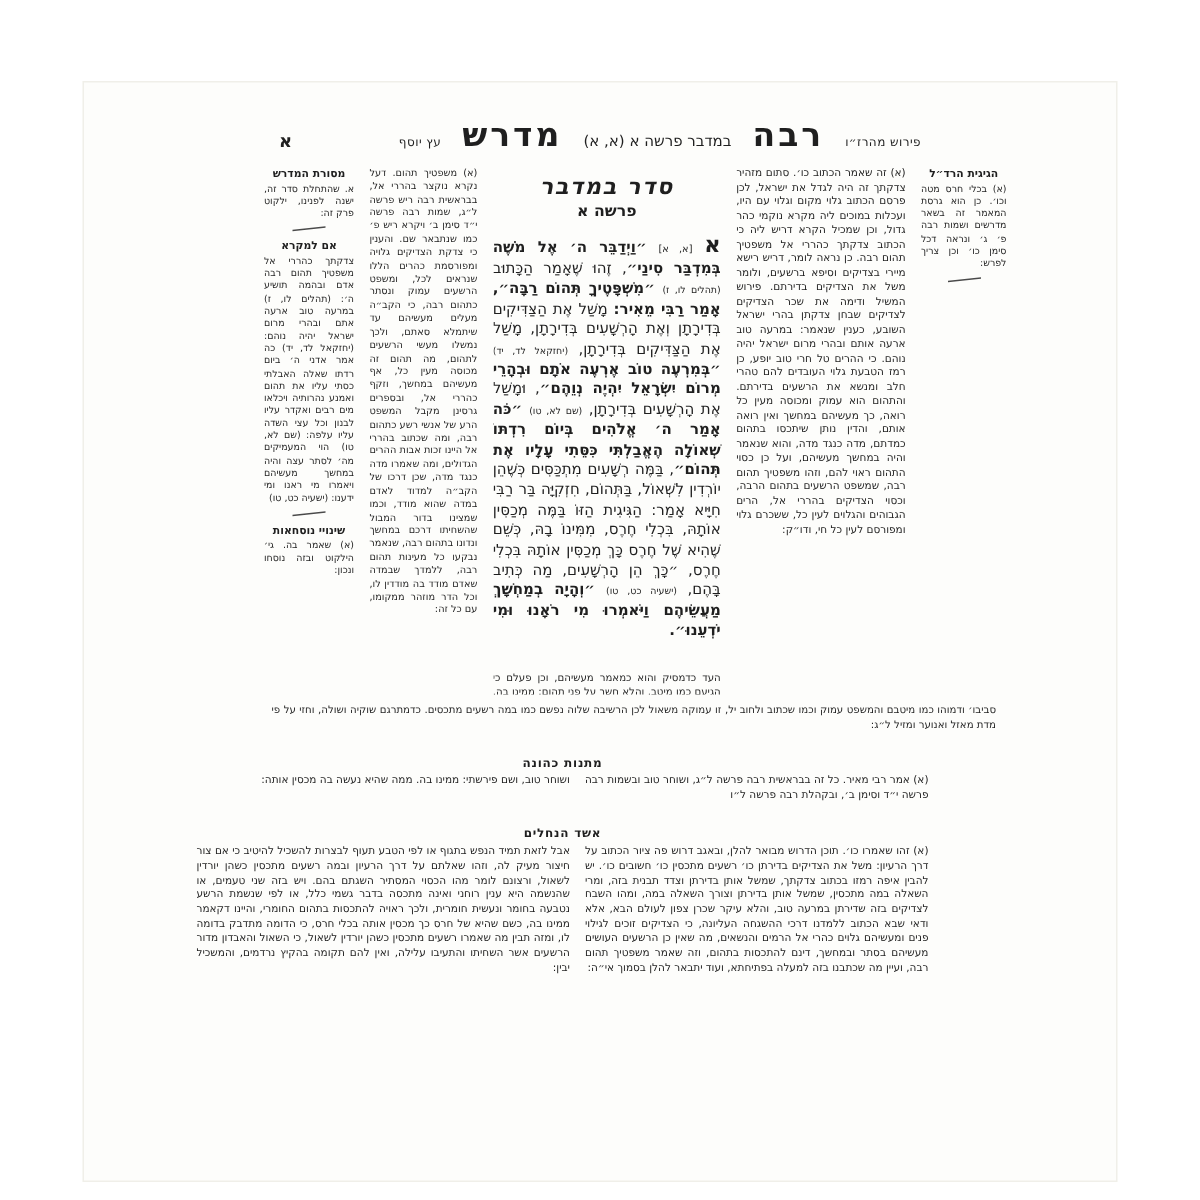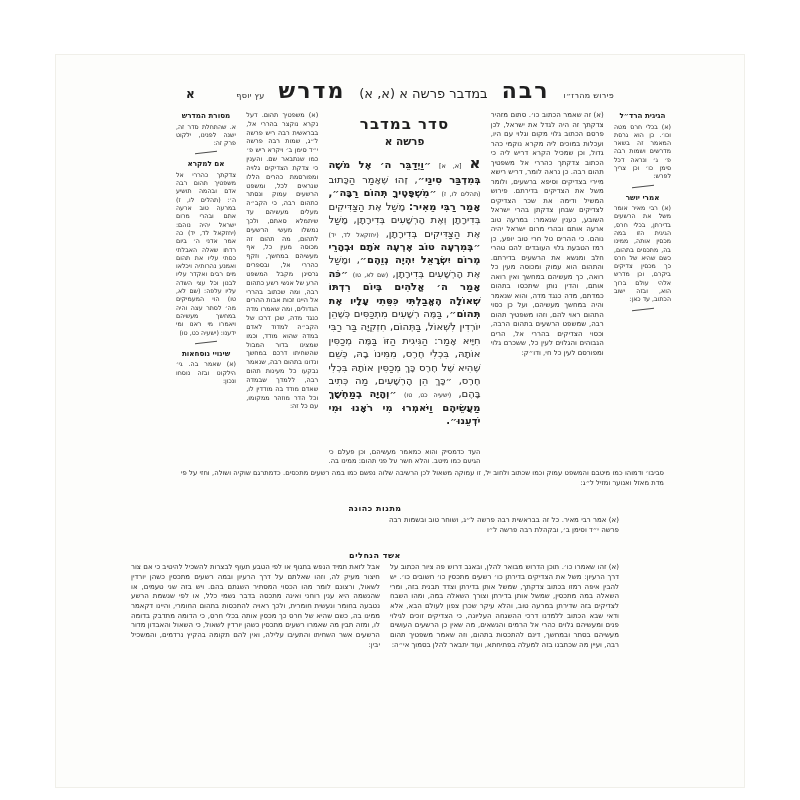--- a/index.html
+++ b/index.html
@@ -18,38 +18,38 @@
     box-sizing:border-box;
   }
   
   .hdr{position:relative;height:30px;margin:20px 60px 6px 60px;}
   .hdr-row{
     position:absolute;right:70px;bottom:2px;
     display:flex;direction:rtl;align-items:baseline;gap:14px;white-space:nowrap;
   }
   .hdr-side{font-size:8px;letter-spacing:.3px;}
   .hdr-big{font-size:22px;font-weight:bold;letter-spacing:2px;}
-  .hdr-mid{font-size:13px;}
+  .hdr-mid{font-size:10px;}
   .folio{position:absolute;left:70px;bottom:4px;font-size:12px;font-weight:bold;}
   
   .cols{
     display:flex;direction:rtl;align-items:flex-start;
     margin:0;padding:0 73px 0 120px;height:352px;overflow:hidden;
     justify-content:space-between;
   }
   .col{overflow:hidden;height:100%;box-sizing:border-box;}
   .marg{width:60px;font-size:6.3px;line-height:1.32;text-align:justify;}
   .marg-r{width:57px;}
   .marg h4{margin:0 0 2px 0;font-size:7.2px;font-weight:bold;text-align:center;}
   .marg .sect{margin-bottom:4px;}
   .commentary{font-size:7px;line-height:1.36;text-align:justify;}
   .col-maharzav{width:113px;}
   .col-etz{width:72px;font-size:6.5px;}
   .col-main{width:152px;}
-  .main-title{margin:4px 0 2px 0;text-align:center;font-size:15px;font-weight:bold;letter-spacing:1px;}
+  .main-title{margin:4px 0 2px 0;text-align:center;font-size:15px;font-weight:bold;letter-spacing:1px;font-style:italic;}
   .main-parashah{margin:0 0 6px 0;text-align:center;font-size:10.5px;font-weight:bold;}
   .main-body{font-size:10px;line-height:1.34;text-align:justify;}
   .main-body .b{font-weight:bold;}
   .main-body .cite{font-size:6.3px;}
   .initial{font-size:15px;font-weight:bold;}
   .verse-ref{font-size:6.5px;}
   .main-tail{margin-top:20px;font-size:6.8px;line-height:1.35;text-align:justify;}
   .main-tail-center{font-size:6.8px;text-align:center;margin-top:1px;}
   .divider{width:22px;height:0;border-top:1px solid #4a4a4a;margin:5px auto 6px auto;transform:skewY(-6deg);}
   
@@ -81,25 +81,20 @@
     </div>
     <span class="folio">א</span>
   </div>
 
   <div class="cols">
 
     <aside class="col marg marg-r">
       <div class="sect">
         <h4>הגיגית הרד״ל</h4>
         <div>(א) בכלי חרס מטה וכו׳. כן הוא גרסת המאמר זה בשאר מדרשים ושמות רבה פ׳ ג׳ ונראה דכל סימן כו׳ וכן צריך לפרש:</div>
-        <div class="divider"></div>
-      </div>
-      <div class="sect">
-        <h4>אמרי יושר</h4>
-        <div>(א) רבי מאיר אומר משל את הרשעים בדירתן, בכלי חרס, הגיגית הזו במה מכסין אותה, ממינו בה, מתכסים בתהום, כשם שהיא של חרס כך מכסין צדיקים ביקרם, וכן מדרש אלהי עולם ברוך הוא, ובזה ישוב הכתוב, עד כאן:</div>
         <div class="divider"></div>
       </div>
     </aside>
 
     <section class="col commentary col-maharzav">
       <div>(א) זה שאמר הכתוב כו׳. סתום מזהיר צדקתך זה היה לגדל את ישראל, לכן פרסם הכתוב גלוי מקום וגלוי עם היו, ועכלות במוכים ליה מקרא נוקמי כהר גדול, וכן שמכיל הקרא דריש ליה כי הכתוב צדקתך כהררי אל משפטיך תהום רבה. כן נראה לומר, דריש רישא מיירי בצדיקים וסיפא ברשעים, ולומר משל את הצדיקים בדירתם. פירוש המשיל ודימה את שכר הצדיקים לצדיקים שבחן צדקתן בהרי ישראל השובע, כענין שנאמר: במרעה טוב ארעה אותם ובהרי מרום ישראל יהיה נוהם. כי ההרים טל חרי טוב יופע, כן רמז הטבעת גלוי העובדים להם טהרי חלב ומנשא את הרשעים בדירתם. והתהום הוא עמוק ומכוסה מעין כל רואה, כך מעשיהם במחשך ואין רואה אותם, והדין נותן שיתכסו בתהום כמדתם, מדה כנגד מדה, והוא שנאמר והיה במחשך מעשיהם, ועל כן כסוי התהום ראוי להם, וזהו משפטיך תהום רבה, שמשפט הרשעים בתהום הרבה, וכסוי הצדיקים בהררי אל, הרים הגבוהים והגלוים לעין כל, ששכרם גלוי ומפורסם לעין כל חי, ודו״ק:</div>
     </section>
 
     <main class="col col-main">
       <h1 class="main-title">סדר במדבר</h1>
@@ -137,20 +132,21 @@
   </div>
 
   <div class="fw-note">סביבו׳ ודמוהו כמו מיטבם והמשפט עמוק וכמו שכתוב ולחוב יל, זו עמוקה משאול לכן הרשיבה שלוה נפשם כמו במה רשעים מתכסים. כדמתרגם שוקיה ושולה, וחזי על פי מדת מאזל ואנוער ומזיל ל״ג:</div>
 
   <div class="bottom">
 
     <section>
       <h3>מתנות כהונה</h3>
       <div class="two-col">
         <div class="bc bc-r">(א) אמר רבי מאיר. כל זה בבראשית רבה פרשה ל״ג, ושוחר טוב ובשמות רבה פרשה י״ד וסימן ב׳, ובקהלת רבה פרשה ל״ו</div>
+        <div class="bc bc-l">ושוחר טוב, ושם פירשתי: ממינו בה. ממה שהיא נעשה בה מכסין אותה:</div>
       </div>
     </section>
 
     <section class="eshed">
       <h3>אשד הנחלים</h3>
       <div class="two-col">
         <div class="bc bc-r">(א) זהו שאמרו כו׳. תוכן הדרוש מבואר להלן, ובאגב דרוש פה ציור הכתוב על דרך הרעיון: משל את הצדיקים בדירתן כו׳ רשעים מתכסין כו׳ חשובים כו׳. יש להבין איפה רמזו בכתוב צדקתך, שמשל אותן בדירתן וצדד תבנית בזה, ומרי השאלה במה מתכסין, שמשל אותן בדירתן וצורך השאלה במה, ומהו השבח לצדיקים בזה שדירתן במרעה טוב, והלא עיקר שכרן צפון לעולם הבא, אלא ודאי שבא הכתוב ללמדנו דרכי ההשגחה העליונה, כי הצדיקים זוכים לגילוי פנים ומעשיהם גלוים כהרי אל הרמים והנשאים, מה שאין כן הרשעים העושים מעשיהם בסתר ובמחשך, דינם להתכסות בתהום, וזה שאמר משפטיך תהום רבה, ועיין מה שכתבנו בזה למעלה בפתיחתא, ועוד יתבאר להלן בסמוך אי״ה:</div>
         <div class="bc bc-l">אבל לזאת תמיד הנפש בתגוף או לפי הטבע תעוף לבצרות להשכיל להיטיב כי אם צור חיצור מעיק לה, וזהו שאלתם על דרך הרעיון ובמה רשעים מתכסין כשהן יורדין לשאול, ורצונם לומר מהו הכסוי המסתיר השגתם בהם. ויש בזה שני טעמים, או שהנשמה היא ענין רוחני ואינה מתכסה בדבר גשמי כלל, או לפי שנשמת הרשע נטבעה בחומר ונעשית חומרית, ולכך ראויה להתכסות בתהום החומרי, והיינו דקאמר ממינו בה, כשם שהיא של חרס כך מכסין אותה בכלי חרס, כי הדומה מתדבק בדומה לו, ומזה תבין מה שאמרו רשעים מתכסין כשהן יורדין לשאול, כי השאול והאבדון מדור הרשעים אשר השחיתו והתעיבו עלילה, ואין להם תקומה בהקיץ נרדמים, והמשכיל יבין:</div>
       </div>
     </section>

